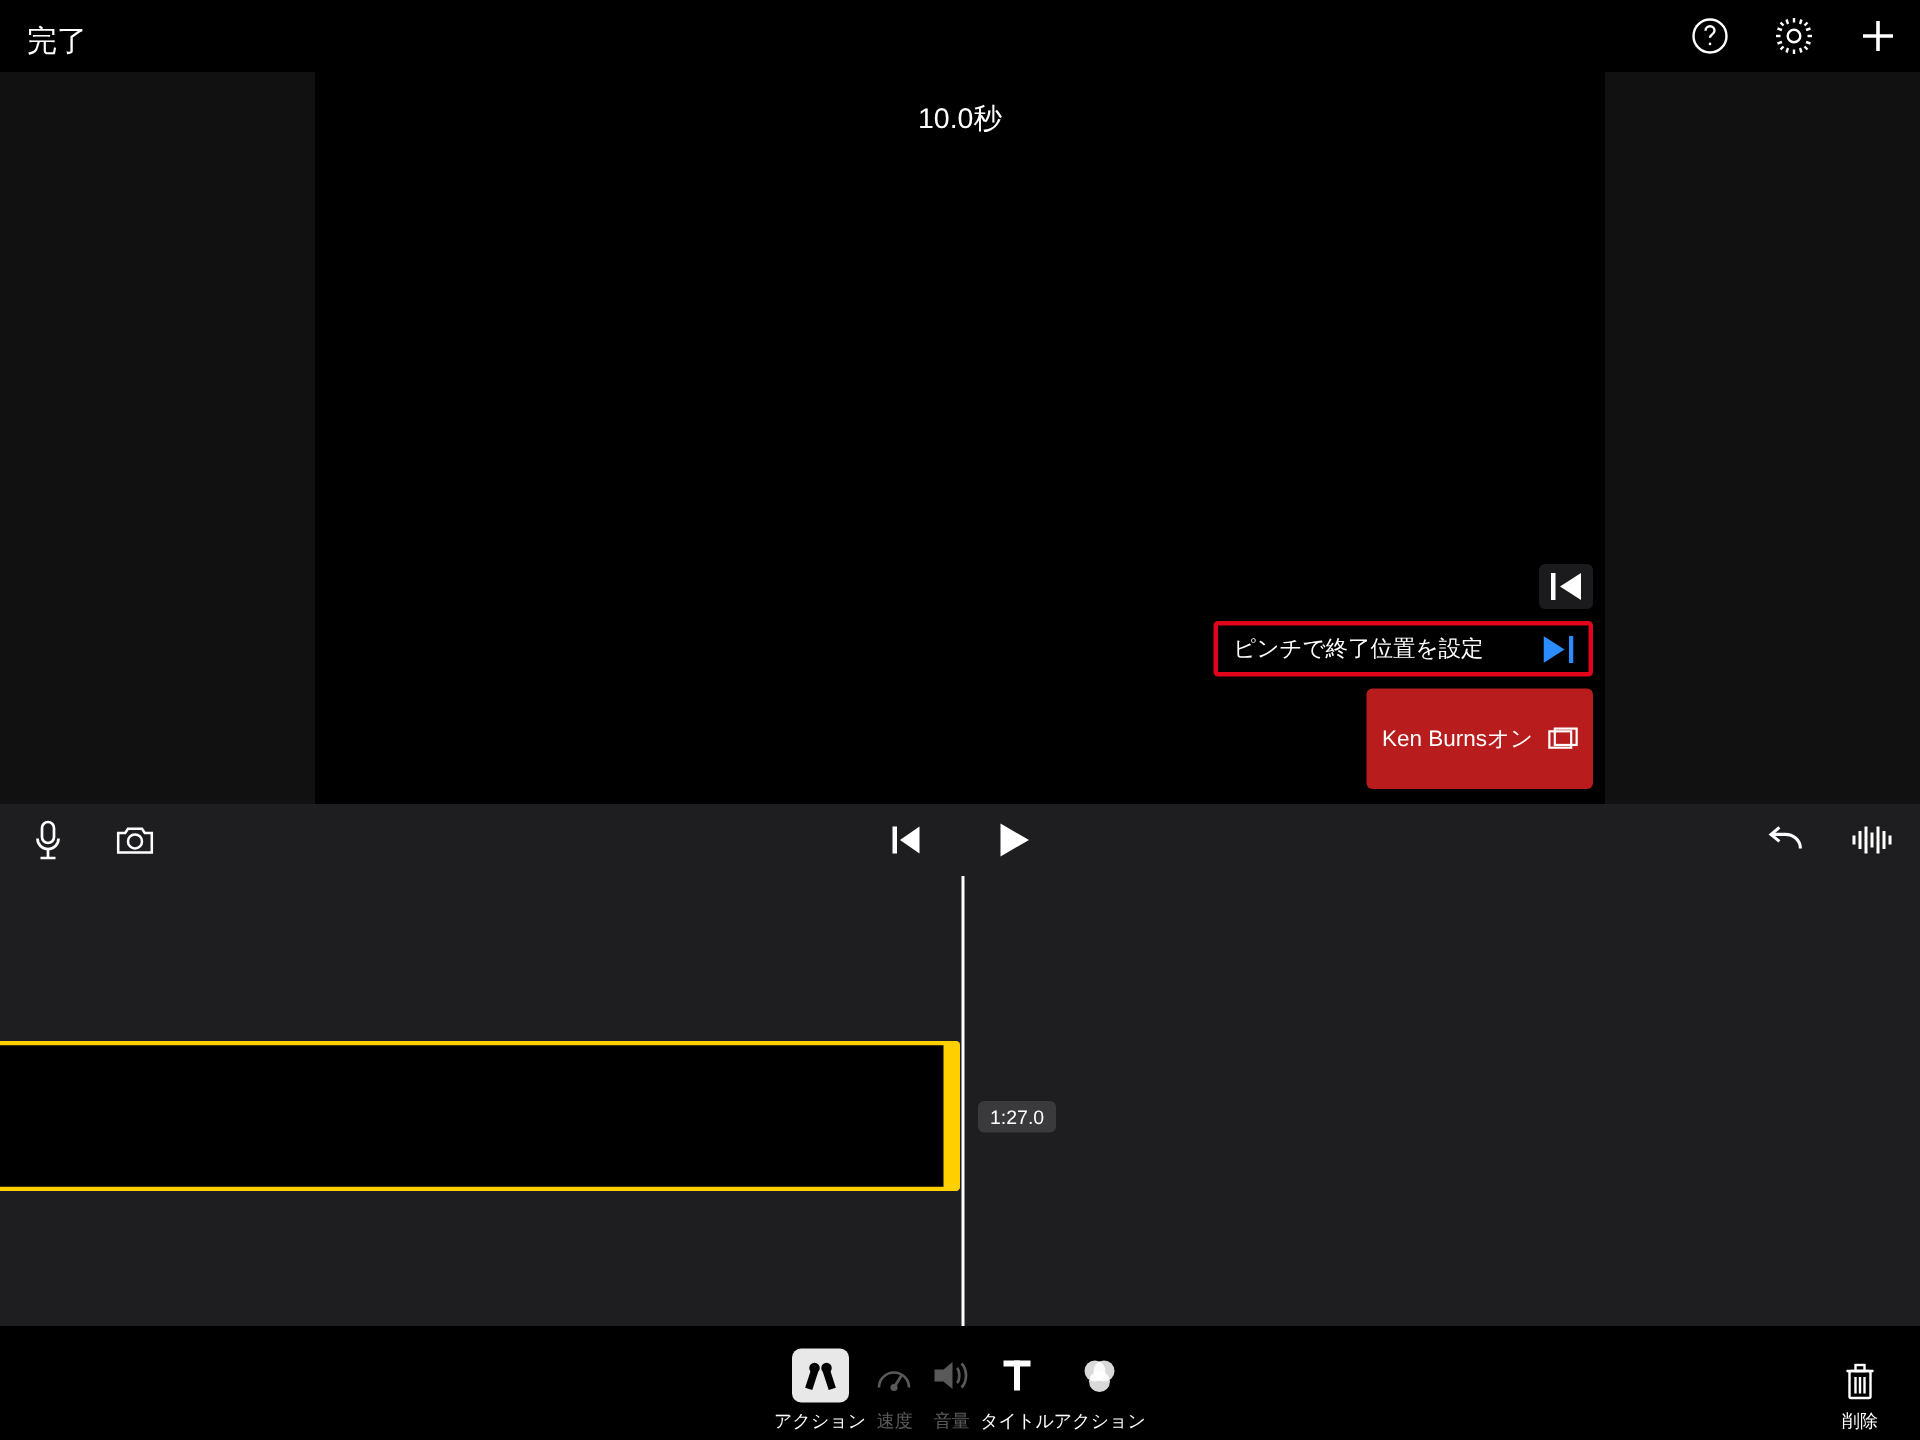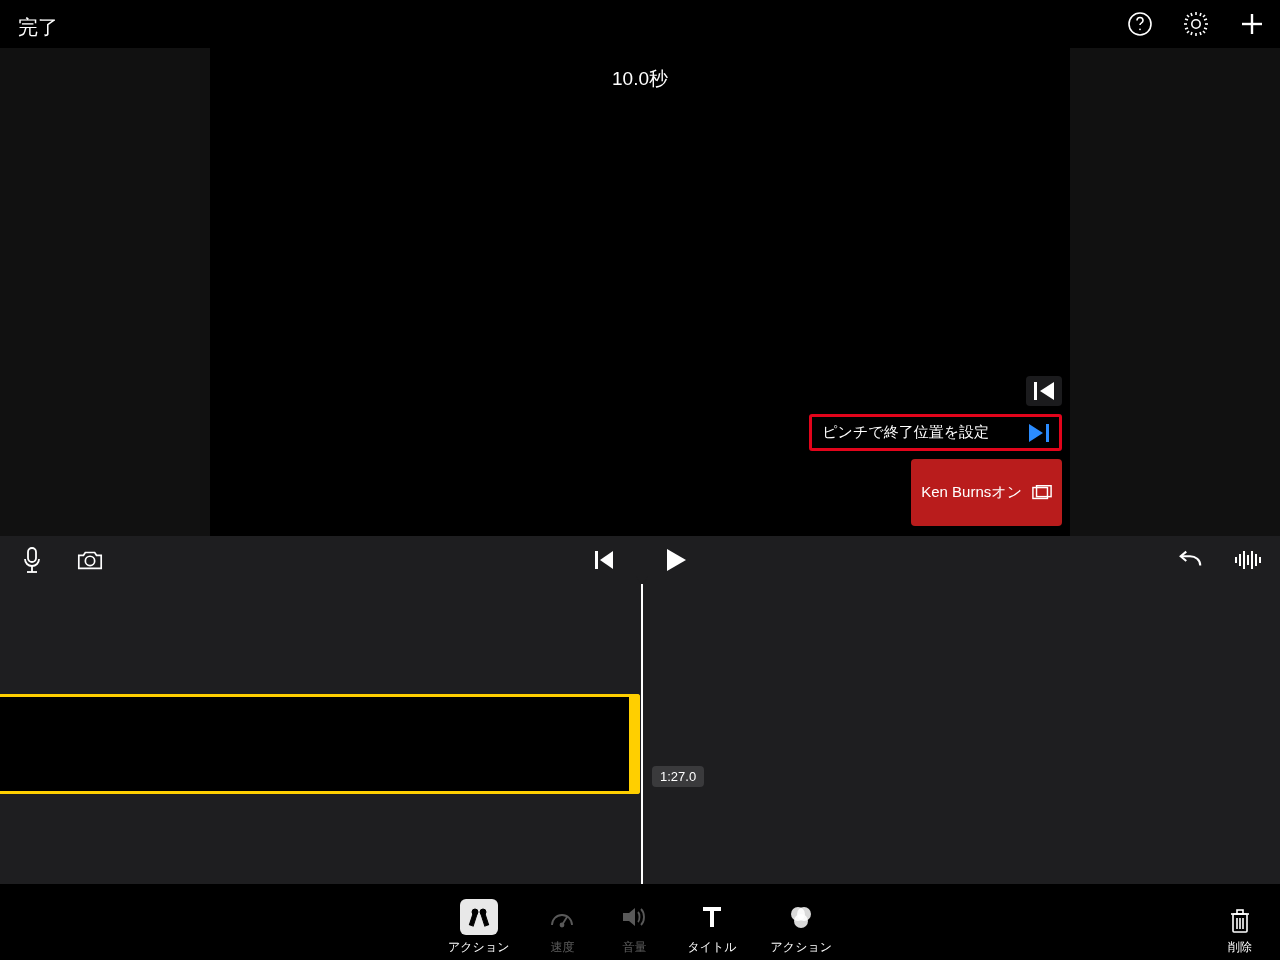--- a/index.html
+++ b/index.html
@@ -29,25 +29,25 @@
   .pb-right{position:absolute; right:18px; top:10px; display:flex; gap:30px;}
   
   .timeline{position:relative; height:300px; background:#1e1e20;}
   .playhead-notch{position:absolute; left:636px; top:-8px;}
   .playhead{position:absolute; left:641px; top:0; bottom:0; width:2px; background:#fff;}
   .clip{position:absolute; left:0; top:110px; width:640px; height:100px; background:#000; border:3px solid #ffcf00; border-left:none; border-radius:0 3px 3px 0;}
   .clip-handle{position:absolute; right:-2px; top:-3px; bottom:-3px; width:10px; background:#ffcf00; border-radius:0 5px 5px 0;}
   .clip-waves{position:absolute; left:6px; right:14px; top:36px; bottom:12px; display:flex; gap:10px; align-items:flex-end; opacity:.25;}
   .wave-grp{flex:1; display:flex; gap:2px; align-items:flex-end;}
   .wave-grp span{width:2px; background:#aaa; display:block;}
-  .time-label{position:absolute; left:652px; top:150px; background:#3a3a3c; color:#fff; font-size:13px; padding:3px 8px; border-radius:4px;margin-top:32px;}
+  .time-label{position:absolute; left:652px; top:150px; background:#3a3a3c; color:#fff; font-size:13px; padding:3px 8px; border-radius:4px;}
   
   .bottom{position:relative; height:76px; background:#000;}
   .dup-label{position:absolute; top:-28px; left:0; right:0; text-align:center; font-size:16px; color:#fff;}
-  .tool-row{position:absolute; left:0; right:0; bottom:4px; display:flex; justify-content:center; gap:34px;}
+  .tool-row{position:absolute; left:0; right:0; bottom:4px; display:flex; justify-content:center; }
   .tool{display:flex; flex-direction:column; align-items:center; gap:4px; font-size:12px;}
   .tool .box{width:38px; height:36px; border-radius:6px; display:flex; align-items:center; justify-content:center;}
   .tool.selected .box{background:#e8e8e8;}
   .tool.selected svg{stroke:#000; fill:#000;}
   .tool.disabled{opacity:.35;}
   .trash{position:absolute; right:28px; bottom:4px; display:flex; flex-direction:column; align-items:center; gap:4px; font-size:12px;}
 </style>
 </head>
 <body>
 

